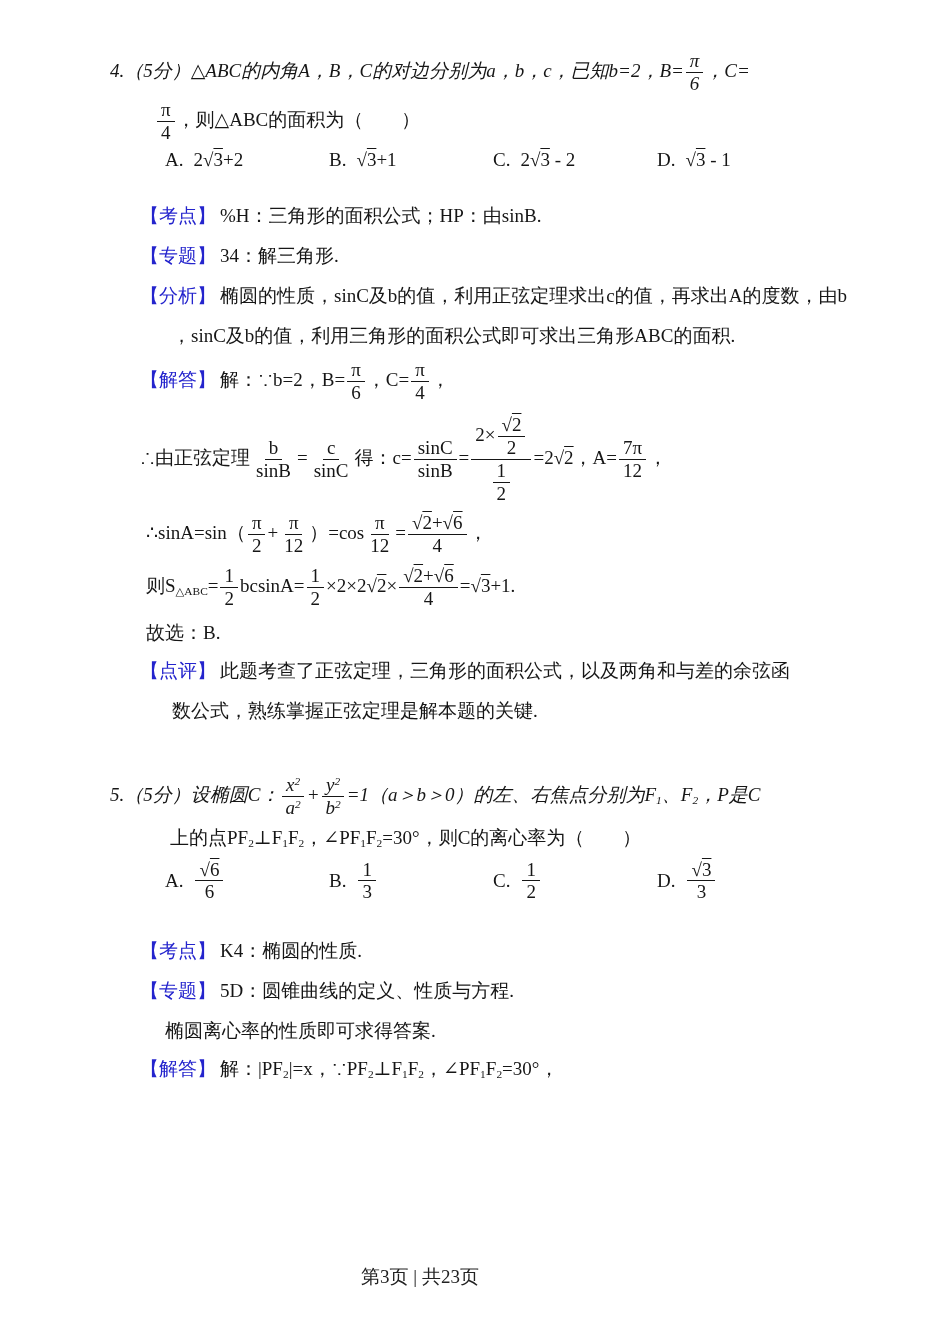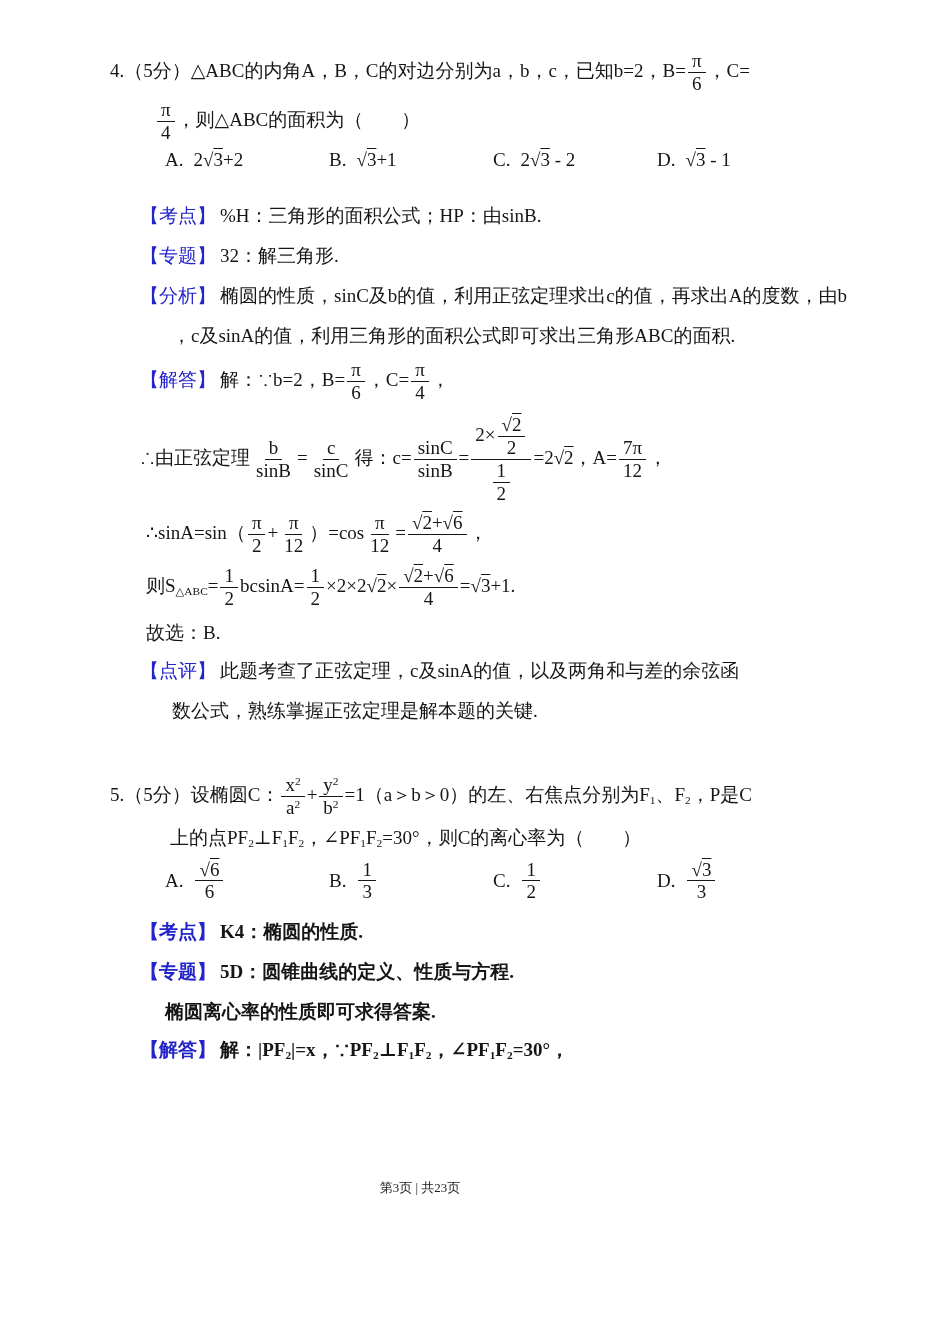--- a/index.html
+++ b/index.html
@@ -1,43 +1,43 @@
 <!DOCTYPE html>
 <html><head>
 <meta charset="utf-8">
 <style>
   html,body{margin:0;padding:0;background:#ffffff;}
   body{width:950px;height:1344px;position:relative;overflow:hidden;
        font-family:"Liberation Serif","DejaVu Serif",serif;
        font-size:19px;color:#161616;}
   .page{box-sizing:border-box;width:950px;height:1344px;padding:50px 95px 0 110px;position:relative;}
   .mline{margin-bottom:6px;line-height:30px;}
-  .q-first{margin-bottom:4px;}
+  .q-first{margin-bottom:4px;font-style:italic;}
   .q-cont{padding-left:45px;}
   .q5-cont{padding-left:60px;}
   .opts{display:flex;align-items:center;padding-left:55px;margin:4px 0 0 0;}
   .opt{width:164px;display:flex;align-items:center;}
   .opt:last-child{width:auto;}
   .opt-label{margin-right:10px;}
   .sections{margin-top:30px;}
   .sec-line{padding-left:30px;margin-bottom:10px;line-height:30px;}
   .sec-cont{padding-left:62px;margin-bottom:8px;line-height:30px;}
   .sec-label{color:#2424cd;margin-right:4px;text-align:center;}
   .gap-q5{height:40px;}
   
   .frac{display:inline-flex;flex-direction:column;align-items:center;
         vertical-align:middle;margin:0 2px;text-align:center;line-height:1.15;}
   .frac > .num{display:block;padding:0 4px;border-bottom:1.5px solid #161616;}
   .frac > .den{display:block;padding:0 4px;}
   .sqrt{white-space:nowrap;}
   .sqrt .rad{text-decoration:overline;}
   sub{font-size:0.60em;vertical-align:-0.30em;line-height:1;}
   sup{font-size:0.60em;vertical-align:0.55em;line-height:1;}
-  .footer{position:absolute;left:0;top:1179px;width:840px;text-align:center;
-          font-size:13px;color:#222;}
+  .footer{position:absolute;left:0;top:1264px;width:840px;text-align:center;
+          font-size:19px;color:#222;}
 </style>
 </head>
 <body>
 
 <div class="page">
 
   <div>
     <div class="mline q-first">4.（5分）△ABC的内角A，B，C的对边分别为a，b，c，已知b=2，B=<span class="frac">
           <span class="num">π</span>
           <span class="den">6</span>
@@ -63,26 +63,26 @@
         <span class="opt-label">D.</span>
         <span><span class="sqrt">√<span class="rad">3</span></span> - 1</span>
       </span>
     </div>
 
     <div class="sections">
       <div class="sec-line">
         <span class="sec-label">【考点】</span><span>%H：三角形的面积公式；HP：由sinB.</span>
       </div>
       <div class="sec-line">
-        <span class="sec-label">【专题】</span><span>32：解三角形.</span>
+        <span class="sec-label">【专题】</span><span>34：解三角形.</span>
       </div>
       <div class="sec-line">
         <span class="sec-label">【分析】</span><span>椭圆的性质，sinC及b的值，利用正弦定理求出c的值，再求出A的度数，由b</span>
       </div>
-      <div class="sec-cont">，c及sinA的值，利用三角形的面积公式即可求出三角形ABC的面积.</div>
+      <div class="sec-cont">，sinC及b的值，利用三角形的面积公式即可求出三角形ABC的面积.</div>
       <div class="sec-line">
         <span class="sec-label">【解答】</span><span>解：∵b=2，B=<span class="frac">
               <span class="num">π</span>
               <span class="den">6</span>
             </span>，C=<span class="frac">
               <span class="num">π</span>
               <span class="den">4</span>
             </span>，</span>
       </div>
       <div class="sec-cont" style="padding-left:30px;">∴由正弦定理<span class="frac">
@@ -125,21 +125,21 @@
             <span class="den">2</span>
           </span>bcsinA=<span class="frac">
             <span class="num">1</span>
             <span class="den">2</span>
           </span>×2×2<span class="sqrt">√<span class="rad">2</span></span>×<span class="frac">
             <span class="num"><span class="sqrt">√<span class="rad">2</span></span>+<span class="sqrt">√<span class="rad">6</span></span></span>
             <span class="den">4</span>
           </span>=<span class="sqrt">√<span class="rad">3</span></span>+1.</div>
       <div class="sec-cont" style="padding-left:36px;">故选：B.</div>
       <div class="sec-line">
-        <span class="sec-label">【点评】</span><span>此题考查了正弦定理，c及sinA的值，以及两角和与差的余弦函</span>
+        <span class="sec-label">【点评】</span><span>此题考查了正弦定理，三角形的面积公式，以及两角和与差的余弦函</span>
       </div>
       <div class="sec-cont">数公式，熟练掌握正弦定理是解本题的关键.</div>
     </div>
   </div>
 
   <div class="gap-q5"></div>
 
   <div>
     <div class="mline q-first">5.（5分）设椭圆C：<span class="frac">
           <span class="num">x<sup>2</sup></span>
@@ -173,21 +173,21 @@
       </span>
       <span class="opt">
         <span class="opt-label">D.</span>
         <span><span class="frac">
               <span class="num"><span class="sqrt">√<span class="rad">3</span></span></span>
               <span class="den">3</span>
             </span></span>
       </span>
     </div>
 
-    <div class="sections" style="margin-top:14px;font-weight:bold;">
+    <div class="sections" style="margin-top:33px;">
       <div class="sec-line">
         <span class="sec-label">【考点】</span><span>K4：椭圆的性质.</span>
       </div>
       <div class="sec-line">
         <span class="sec-label">【专题】</span><span>5D：圆锥曲线的定义、性质与方程.</span>
       </div>
       <div class="sec-cont" style="padding-left:55px;">椭圆离心率的性质即可求得答案.</div>
       <div class="sec-line">
         <span class="sec-label">【解答】</span><span>解：|PF<sub>2</sub>|=x，∵PF<sub>2</sub>⊥F<sub>1</sub>F<sub>2</sub>，∠PF<sub>1</sub>F<sub>2</sub>=30°，</span>
       </div>

